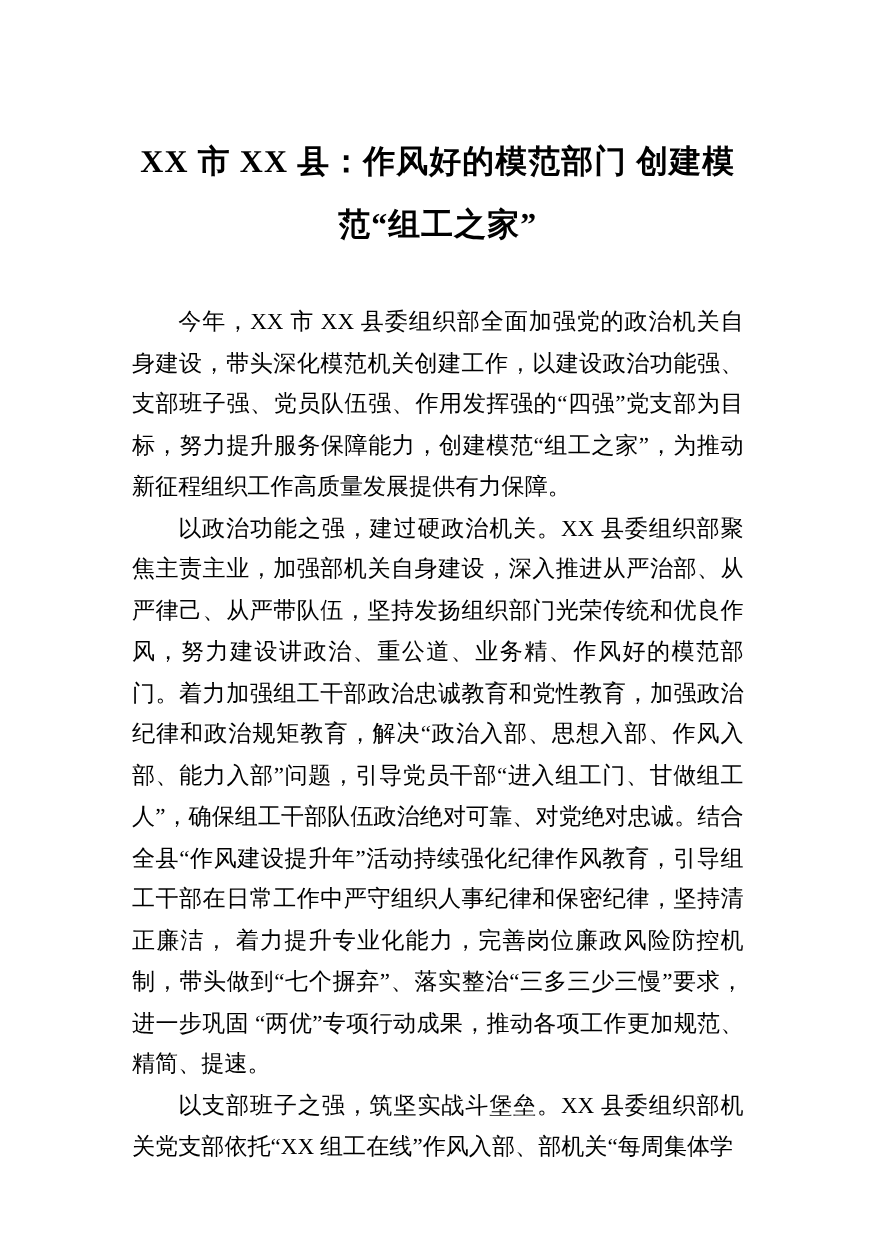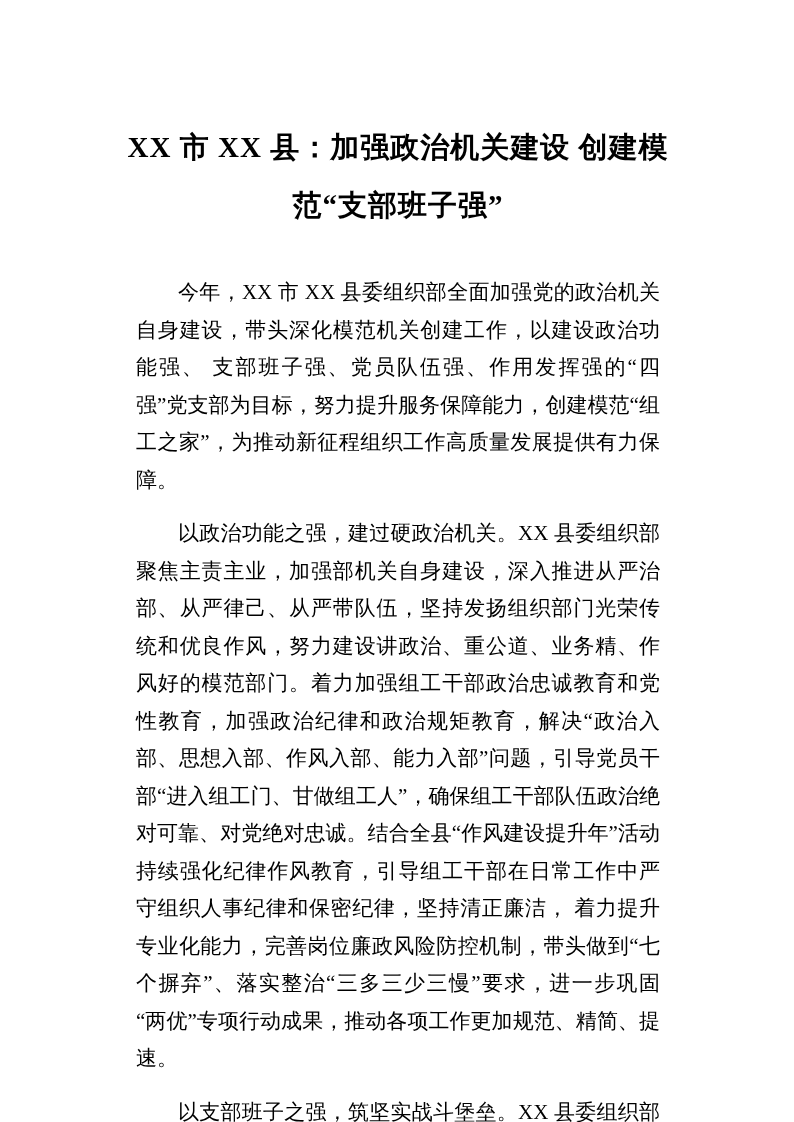--- a/index.html
+++ b/index.html
@@ -23,32 +23,32 @@
     font-size: 29px;
     font-weight: bold;
     line-height: 58px;
     text-align: center;
     letter-spacing: 1px;
   }
   .doc-body {
     margin-top: 40px;
   }
   .doc-body p.para {
-    margin: 16px;
+    margin: 0;
     font-size: 21px;
     line-height: 37.5px;
     text-align: justify;
     text-justify: inter-ideograph;
     text-indent: 2em;
     word-break: break-all;
   }
 </style>
 </head>
 <body>
 
 <div class="page">
-  <h1 class="doc-title">XX 市 XX 县：加强政治机关建设 创建模范“支部班子强”</h1>
+  <h1 class="doc-title">XX 市 XX 县：作风好的模范部门 创建模范“组工之家”</h1>
   <div class="doc-body">
       <p class="para">今年，XX 市 XX 县委组织部全面加强党的政治机关自身建设，带头深化模范机关创建工作，以建设政治功能强、 支部班子强、党员队伍强、作用发挥强的“四强”党支部为目标，努力提升服务保障能力，创建模范“组工之家”，为推动新征程组织工作高质量发展提供有力保障。</p>
       <p class="para">以政治功能之强，建过硬政治机关。XX 县委组织部聚焦主责主业，加强部机关自身建设，深入推进从严治部、从严律己、从严带队伍，坚持发扬组织部门光荣传统和优良作风，努力建设讲政治、重公道、业务精、作风好的模范部门。着力加强组工干部政治忠诚教育和党性教育，加强政治纪律和政治规矩教育，解决“政治入部、思想入部、作风入部、能力入部”问题，引导党员干部“进入组工门、甘做组工人”，确保组工干部队伍政治绝对可靠、对党绝对忠诚。结合全县“作风建设提升年”活动持续强化纪律作风教育，引导组工干部在日常工作中严守组织人事纪律和保密纪律，坚持清正廉洁， 着力提升专业化能力，完善岗位廉政风险防控机制，带头做到“七个摒弃”、落实整治“三多三少三慢”要求，进一步巩固 “两优”专项行动成果，推动各项工作更加规范、精简、提速。</p>
       <p class="para">以支部班子之强，筑坚实战斗堡垒。XX 县委组织部机关党支部依托“XX 组工在线”作风入部、部机关“每周集体学</p>
     </div>
 </div>
 
 </body></html>

